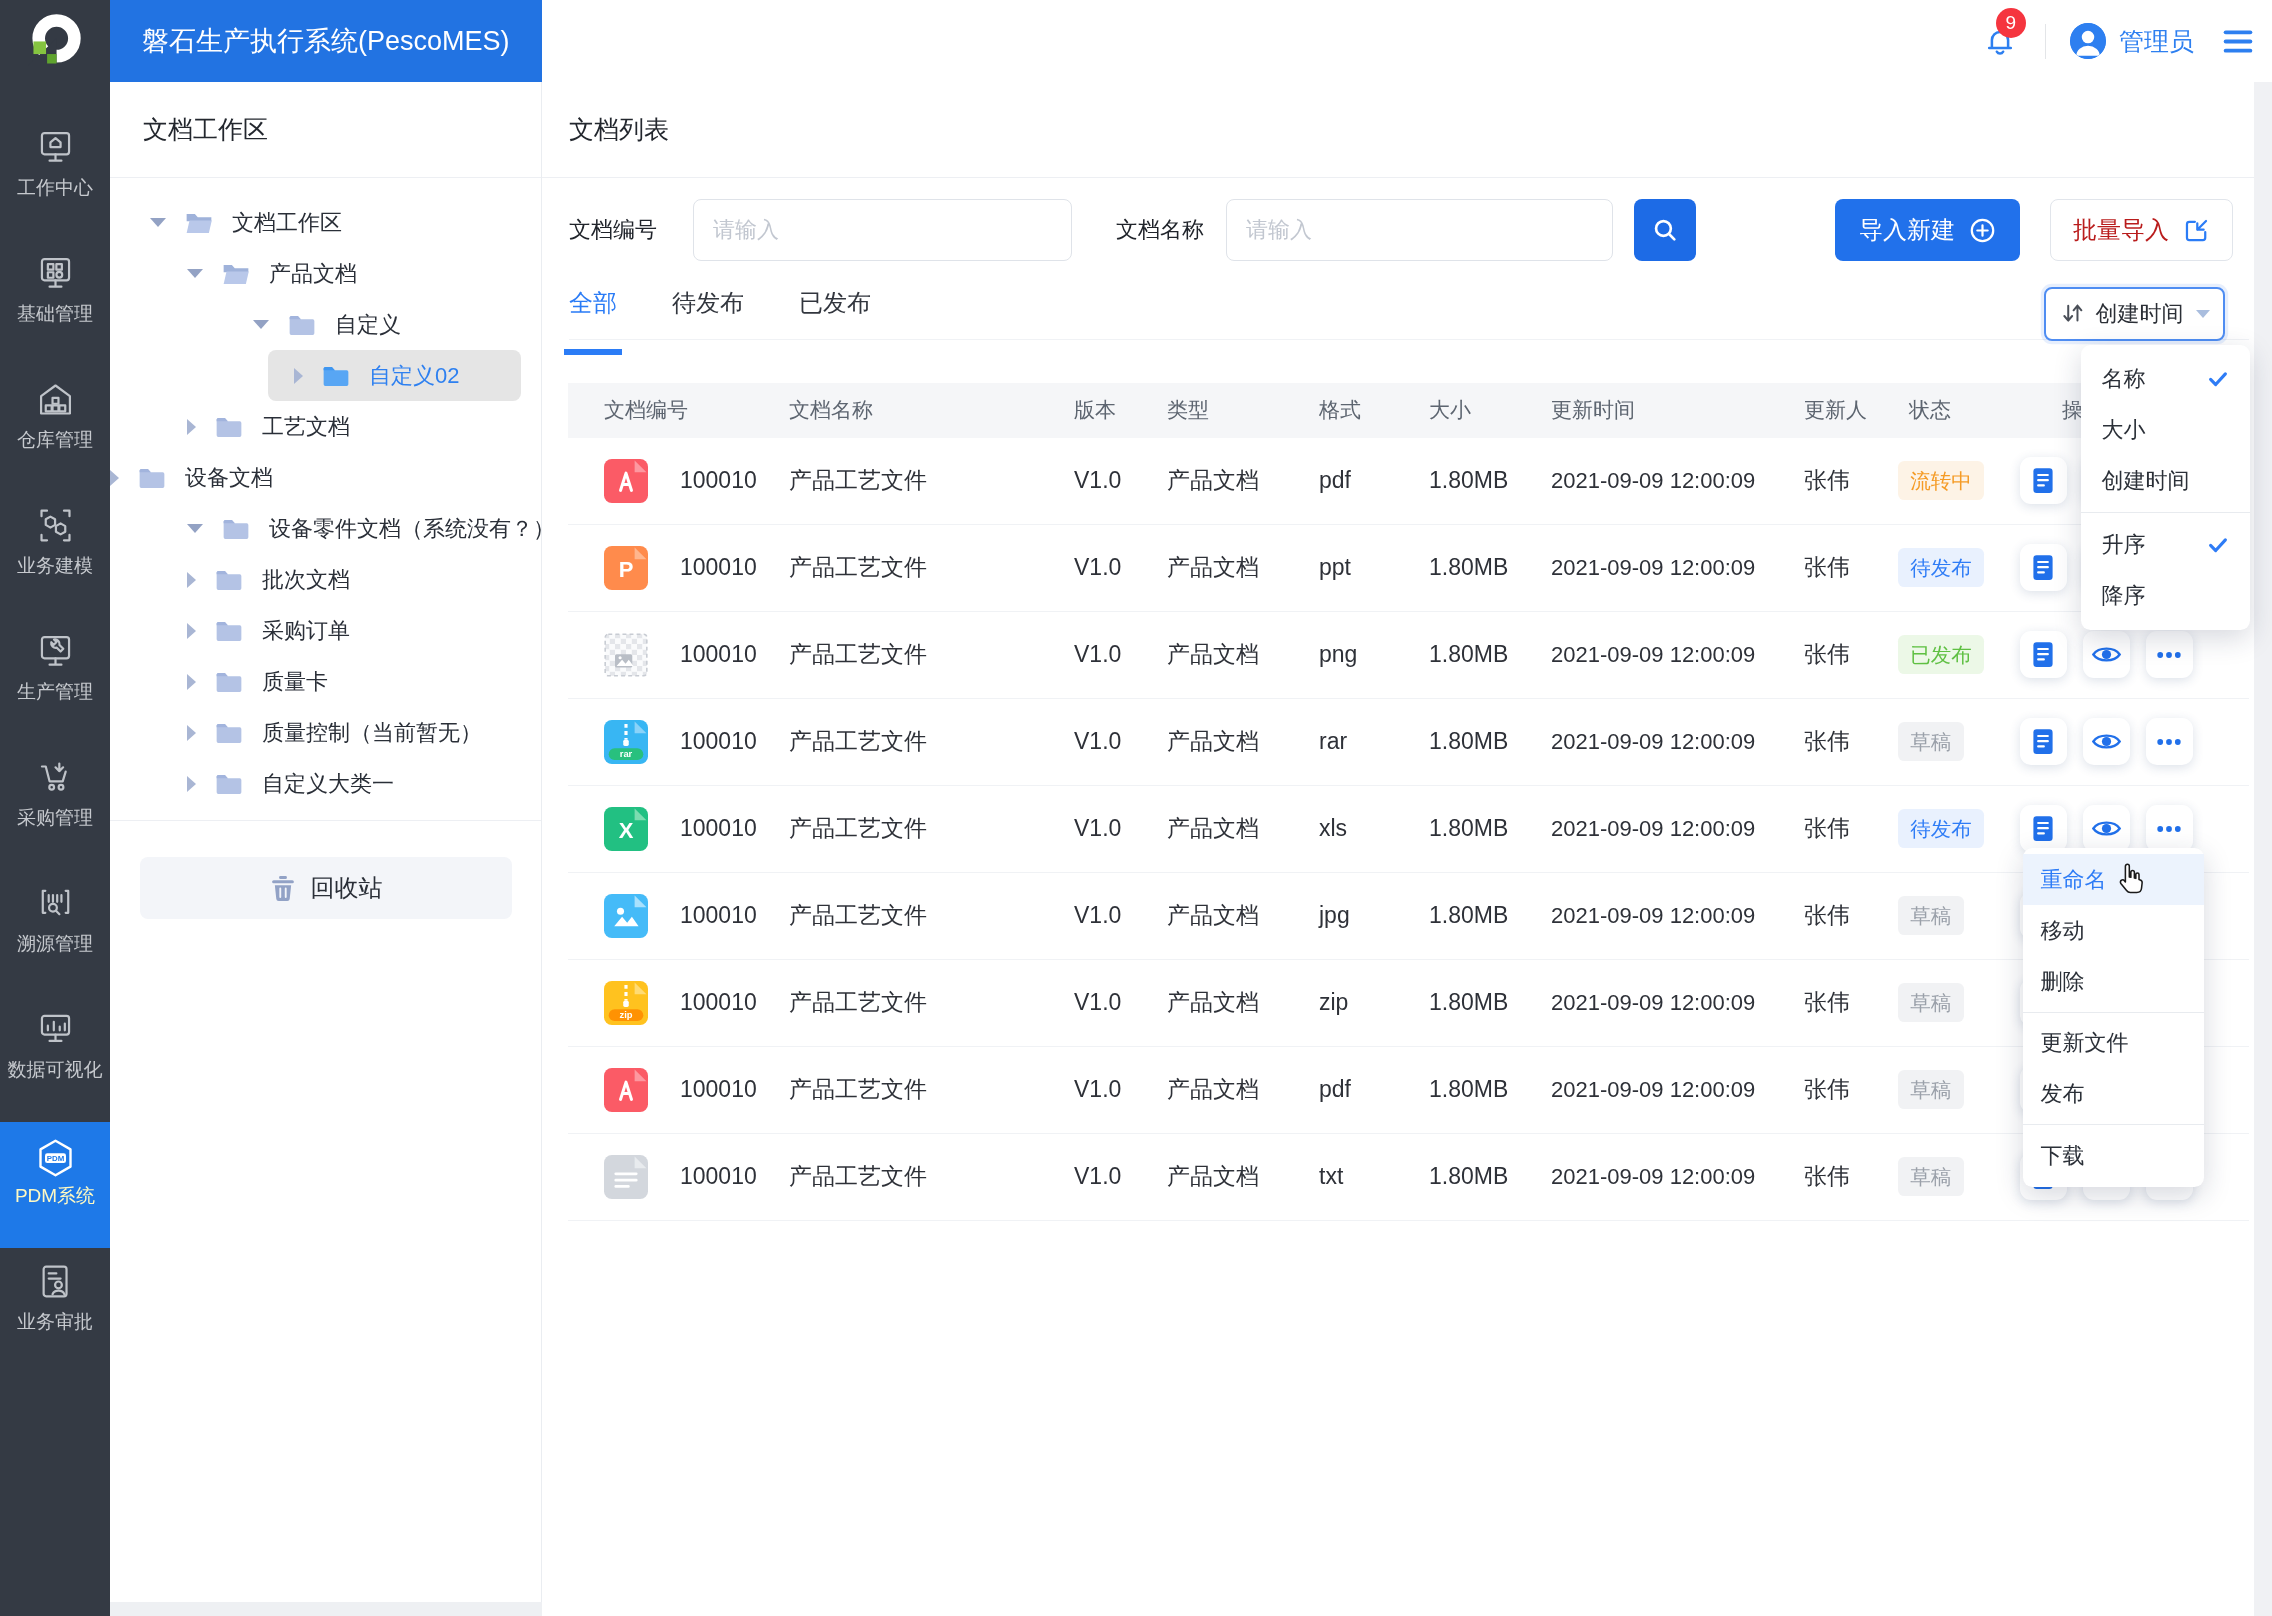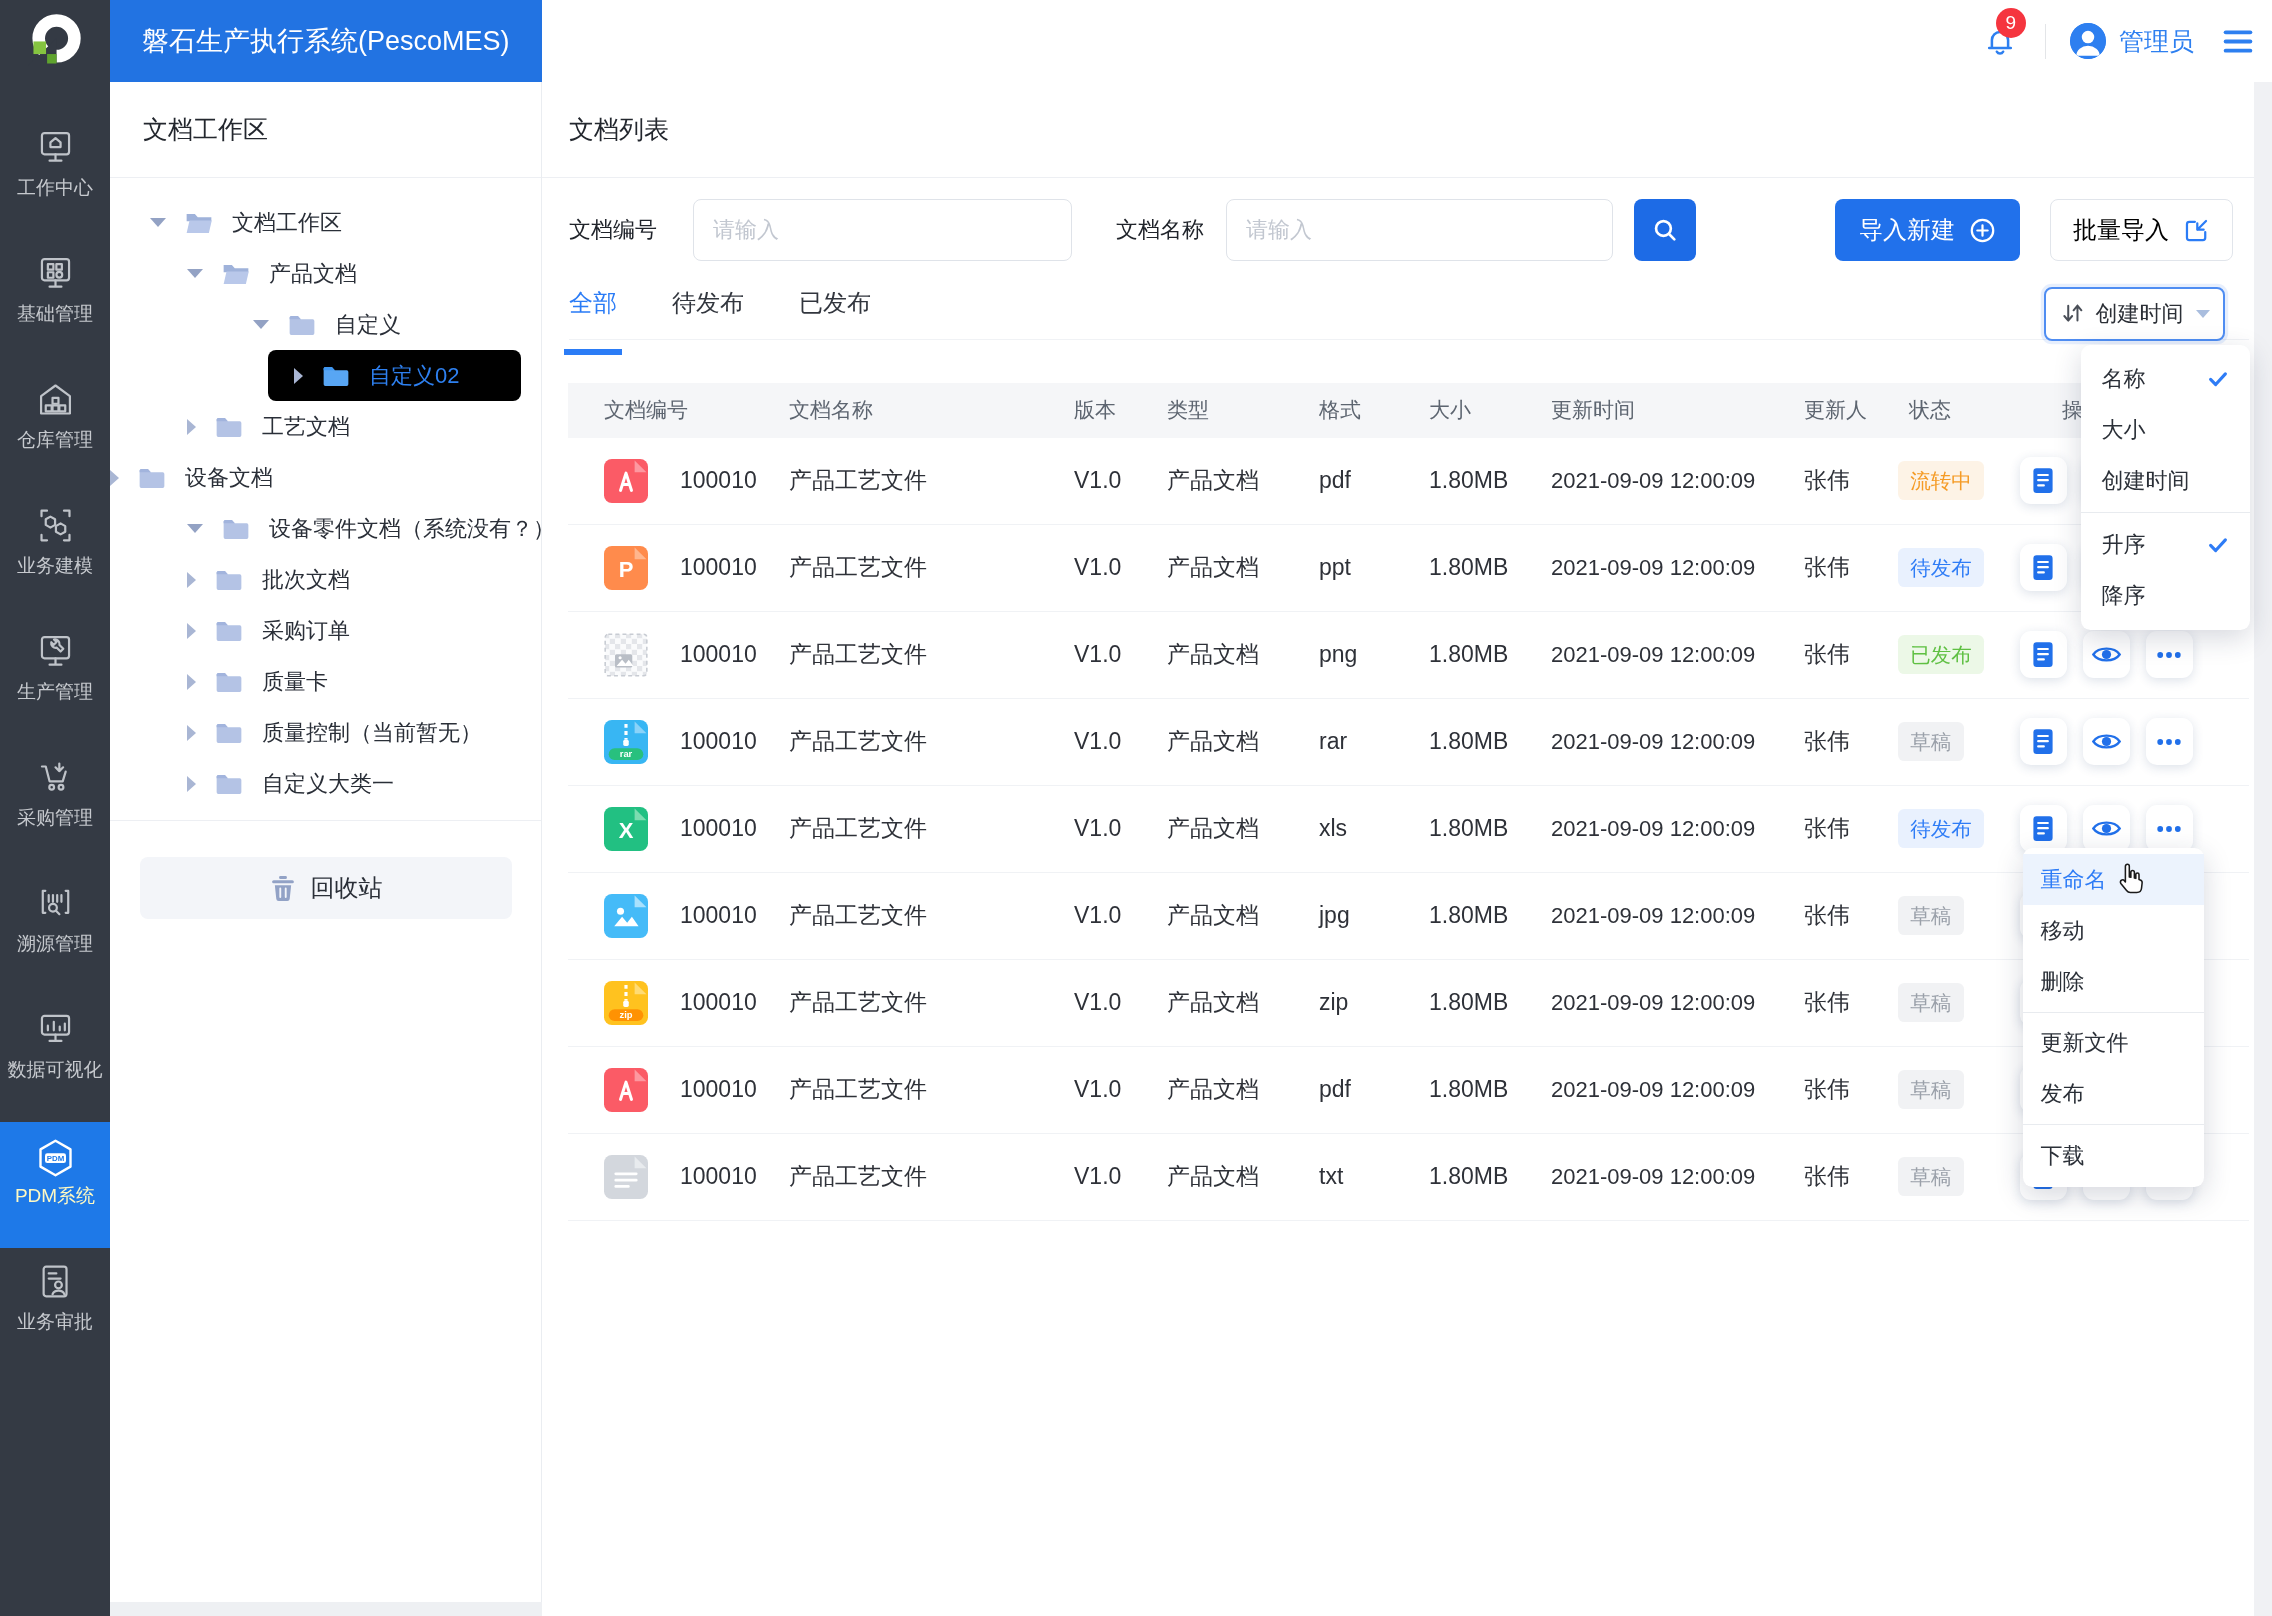--- a/index.html
+++ b/index.html
@@ -43,21 +43,21 @@
   .tree-list { padding-top:19px; }
   .tree-row { height:51px; display:flex; align-items:center; font-size:22px; color:#2a2f38;
     cursor:pointer; white-space:nowrap; }
   .caret { flex:none; width:0; height:0; }
   .caret.down { border-left:8px solid transparent; border-right:8px solid transparent;
     border-top:9.5px solid #93a2c4; }
   .caret.right { border-top:8px solid transparent; border-bottom:8px solid transparent;
     border-left:9.5px solid #a9b6d4; }
   .tree-folder { margin-left:19px; flex:none; display:flex; }
   .tree-label { margin-left:19px; }
-  .tree-row.selected { background:#000000; border-radius:8px; color:#2e80f0; }
+  .tree-row.selected { background:#e5e5e5; border-radius:8px; color:#2e80f0; }
   .tree-divider { border-top:1.6px solid #edeff3; margin-top:11px; }
   .recycle { margin:36px auto 0; width:372px; height:62px; flex:none; background:#f3f5f9;
     border:none; border-radius:8px; display:flex; align-items:center; justify-content:center;
     gap:14px; font-size:24px; color:#2a2f38; cursor:pointer; font-family:inherit; }
 
   
   .doc-panel { flex:1; min-width:0; display:flex; flex-direction:column; position:relative; background:#fff; }
   .doc-panel .panel-title { padding-left:27px; }
   .filters { display:flex; align-items:center; margin:20.5px 0 0 27px; height:62px; }
   .flabel { font-size:22px; color:#20242b; }
@@ -66,21 +66,21 @@
   .finput::placeholder { color:#c2c7d0; }
   #input-doc-no { width:379px; margin-left:36px; }
   #label-doc-name { margin-left:44px; }
   #input-doc-name { width:387px; margin-left:22px; }
   .search-btn { width:62px; height:62px; margin-left:20.5px; border:none; border-radius:8px;
     background:#1d6be6; display:flex; align-items:center; justify-content:center; cursor:pointer; }
   .cta-group { position:absolute; right:40px; top:117px; display:flex; gap:30px; }
   .btn-primary { height:62px; padding:0 24px; background:#2171eb; border:none; border-radius:8px;
     color:#fff; font-size:24px; display:flex; align-items:center; gap:14px; cursor:pointer; font-family:inherit; }
   .btn-outline { height:62px; padding:0 22px; background:#fff; border:1.6px solid #e1e5eb; border-radius:8px;
-    color:#000000; font-size:24px; display:flex; align-items:center; gap:14px; cursor:pointer; font-family:Liberation Sans, sans-serif; }
+    color:#b91c1c; font-size:24px; display:flex; align-items:center; gap:14px; cursor:pointer; font-family:Liberation Sans, sans-serif; }
 
   .tabs-row { margin:26px 24px 0 27px; height:53px; border-bottom:1.6px solid #f0f2f5;
     display:flex; gap:55px; position:relative; }
   .tab { font-size:24px; color:#32363e; cursor:pointer; position:relative; }
   .tab.active { color:#2b7cf6; }
   .tab.active::after { content:""; position:absolute; left:-4.7px; right:-4.7px; bottom:-16.6px;
     height:6.3px; background:#2b7cf6; }
   .sort-btn { position:absolute; right:24px; top:0; height:54px; width:181px;
     border:2.4px solid #4f8df2; border-radius:8px; background:#fff; display:flex; align-items:center;
     justify-content:center; gap:9.5px; font-size:22px; color:#2b2f36; cursor:pointer;

